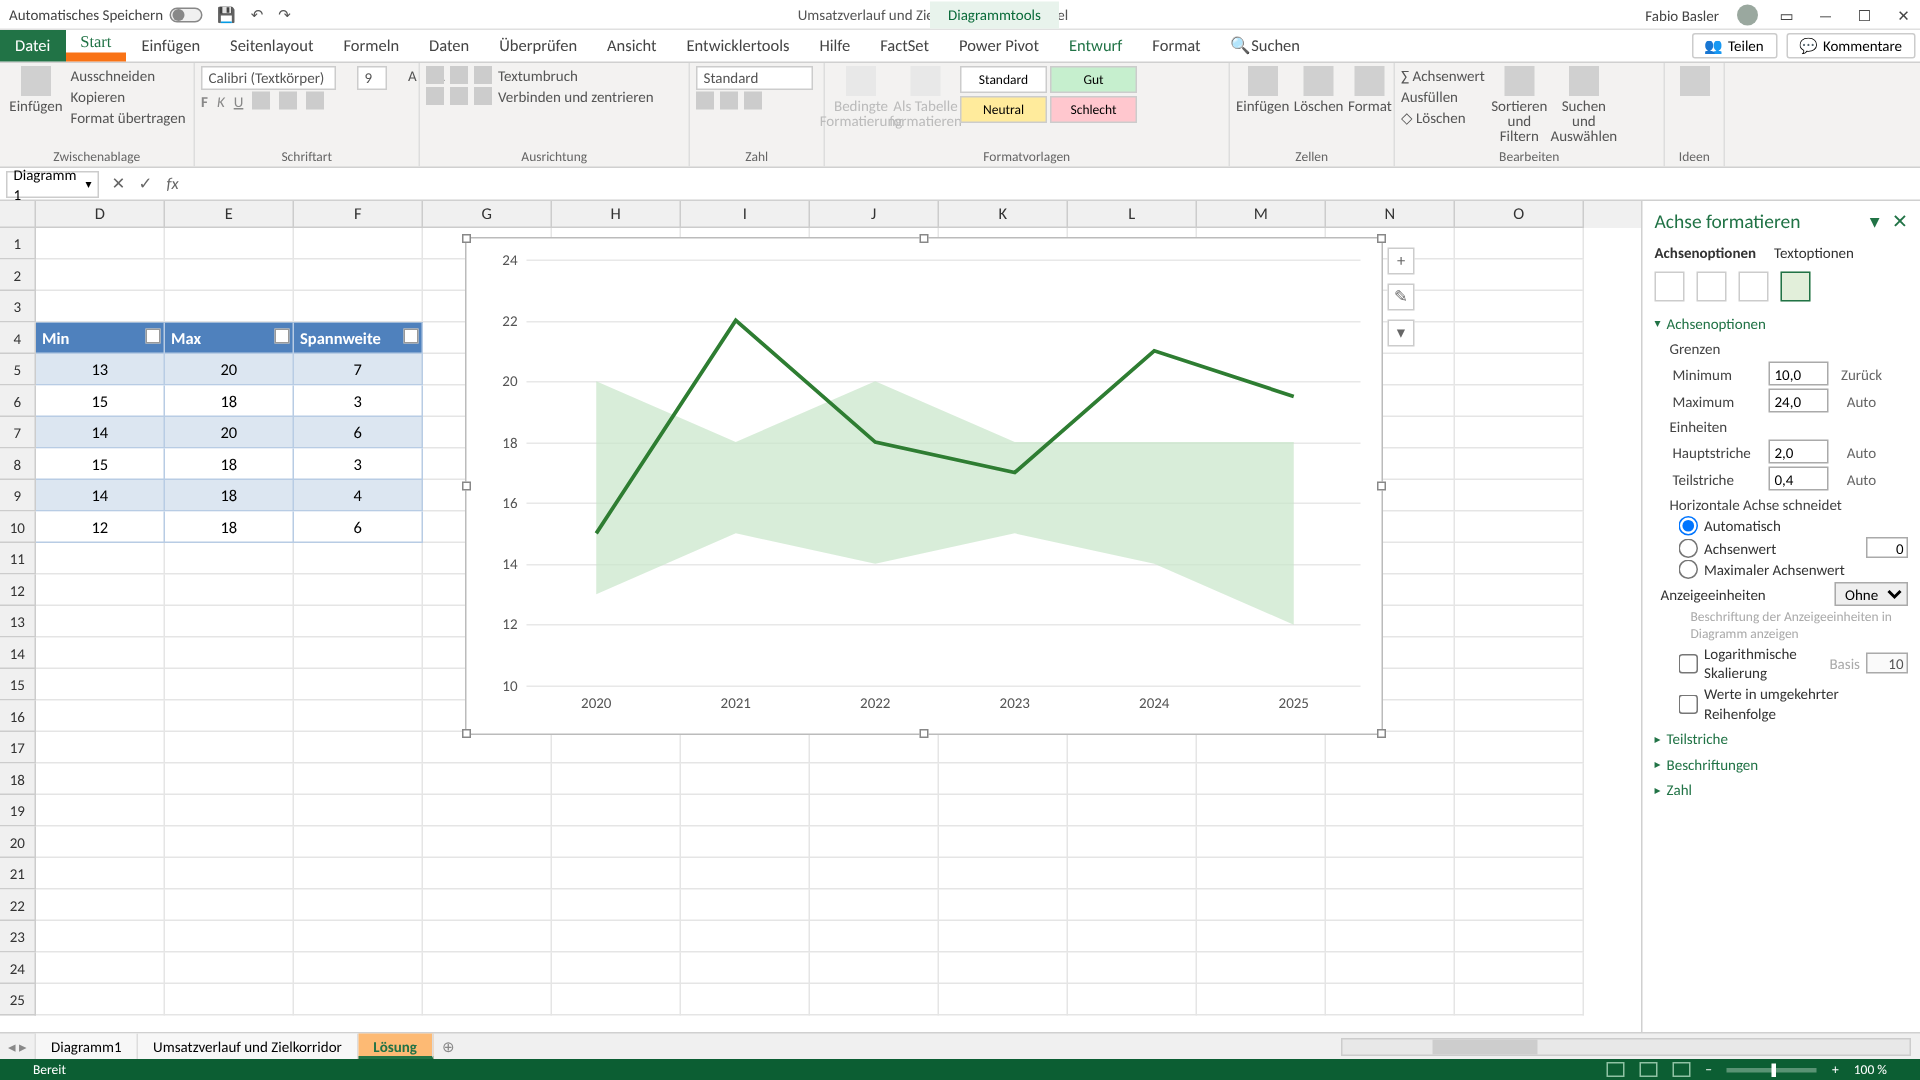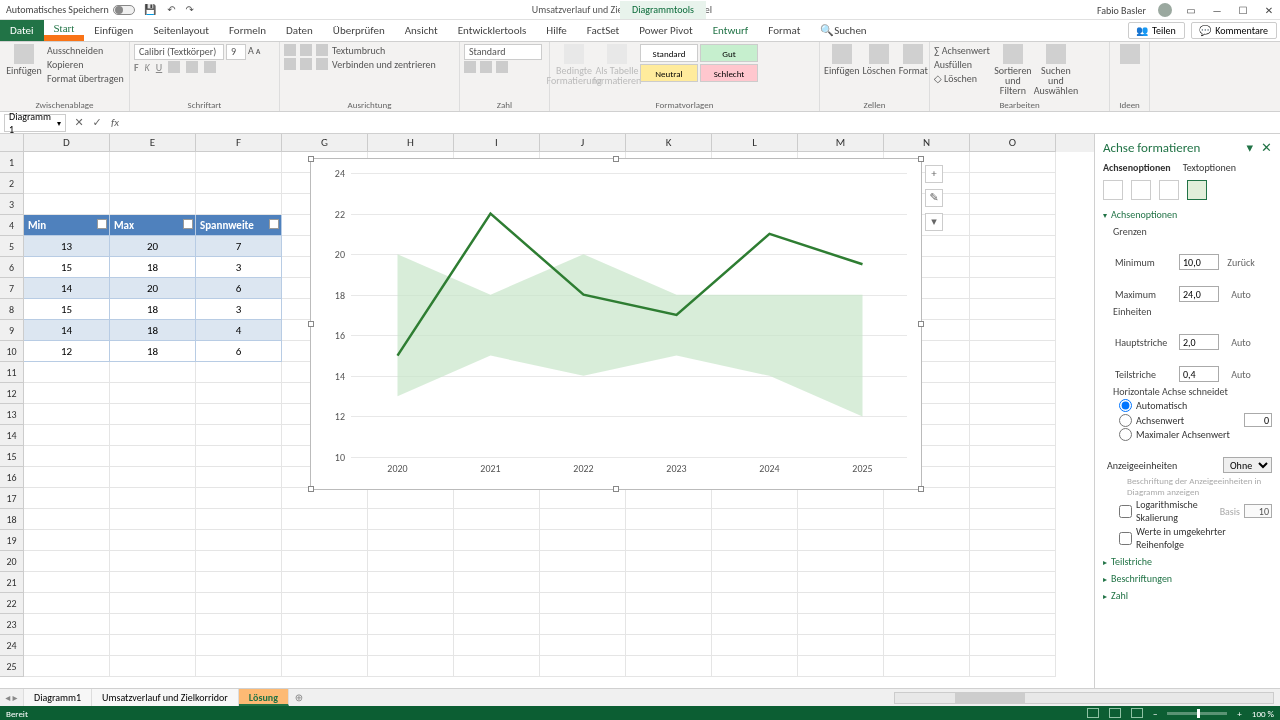--- a/index.html
+++ b/index.html
@@ -88,42 +88,42 @@
 .format-pane { width: 186px; border-left: 1px solid #d0d0d0; padding: 6px 8px; font-size: 10px; color: #333; }
 .pane-title { color: #217346; font-size: 13px; font-weight: 400; margin-bottom: 6px; display: flex; justify-content: space-between; align-items: center; }
 .pane-sub { display: flex; gap: 12px; font-size: 10px; margin-bottom: 6px; }
 .pane-sub .active { font-weight: bold; }
 .pane-icons { display: flex; gap: 8px; margin-bottom: 8px; }
 .pane-icon { width: 20px; height: 20px; border: 1px solid #ccc; }
 .pane-icon.active { background: #e2efda; border-color: #217346; }
 .section-head { color: #217346; font-size: 10px; margin: 4px 0; display: flex; align-items: center; gap: 4px; }
 .section-head::before { content: "▸"; font-size: 8px; }
 .section-head.open::before { content: "▾"; }
-.field-row { display: flex; align-items: center; margin: 16px 0 2px 12px; gap: 4px; }
+.field-row { display: flex; align-items: center; margin: 2px 0 2px 12px; gap: 4px; }
 .field-label { width: 60px; color: #444; }
 .field-input { width: 40px; height: 16px; border: 1px solid #aaa; padding: 0 3px; font-size: 10px; background: #fff; }
 .field-btn { width: 36px; text-align: center; color: #666; }
 .sub-label { margin: 3px 0 1px 10px; color: #444; }
 .radio-row, .check-row { margin: 1px 0 1px 16px; display: flex; align-items: center; gap: 4px; }
 .radio-row input, .check-row input { margin: 0; }
 .mini-input { width: 28px; height: 14px; border: 1px solid #aaa; font-size: 10px; text-align: right; padding-right: 2px; }
 .select { height: 16px; border: 1px solid #aaa; font-size: 10px; padding: 0 2px; }
 
 
 .sheet-tabs { height: 18px; border-top: 1px solid #d0d0d0; display: flex; align-items: stretch; background: #f0f0f0; font-size: 10px; }
 .nav-arrow { width: 24px; text-align: center; line-height: 18px; color: #888; border-right: 1px solid #ddd; }
 .sheet { padding: 0 10px; line-height: 18px; border-right: 1px solid #ddd; background: #f7f7f7; }
 .sheet.active { background: #fdba74; border-bottom: 2px solid #217346; color: #217346; font-weight: bold; }
 .add-sheet { width: 20px; text-align: center; line-height: 18px; color: #888; }
 .hscroll { flex: 1; display: flex; align-items: center; justify-content: flex-end; padding-right: 6px; }
 .hscroll-track { width: 380px; height: 12px; background: #e8e8e8; border: 1px solid #ccc; position: relative; }
 .hscroll-thumb { position: absolute; left: 60px; width: 70px; height: 10px; background: #cdcdcd; }
 
 
-.statusbar { height: 14px; background: #0c5e33; color: #fff; font-size: 9px; display: flex; align-items: center; padding: 0 6px; }
+.statusbar { height: 14px; background: #0c5e33; color: #fff; font-size: 9px; display: flex; align-items: center; padding: 0 22px; }
 .statusbar .right { margin-left: auto; display: flex; align-items: center; gap: 10px; }
 .zoom-slider { width: 60px; height: 3px; background: #5a9374; position: relative; }
 .zoom-slider::after { content: ""; position: absolute; left: 30px; top: -3px; width: 3px; height: 9px; background: #fff; }
 .view-ic { width: 12px; height: 10px; border: 1px solid #8fc2a4; }
 </style>
 </head>
 <body>
 
 <div class="titlebar">
   <div class="autosave">
@@ -179,21 +179,21 @@
       <div class="vlist">
         <span>Ausschneiden</span>
         <span>Kopieren</span>
         <span>Format übertragen</span>
       </div>
     </div>
     <div class="group-label">Zwischenablage</div>
   </div>
   <div class="group" style="width:150px">
     <div class="group-content vlist">
-      <div style="display:flex;gap:2px">
+      <div style="display:flex;gap:14px">
         <div class="font-box" style="width:90px">Calibri (Textkörper)</div>
         <div class="size-box" style="width:20px">9</div>
         <span>A</span>
           <span>ᴀ</span>
       </div>
       <div style="display:flex;gap:6px;color:#888">
         <b>F</b>
         <i>K</i>
         <u>U</u>
         <span class="small-ic"></span>

